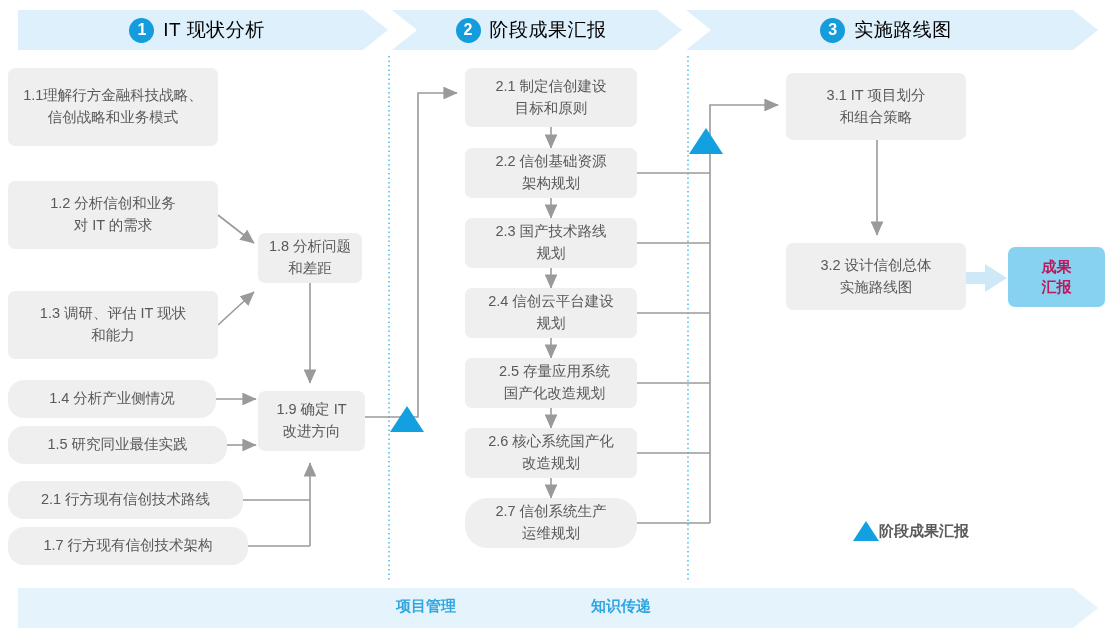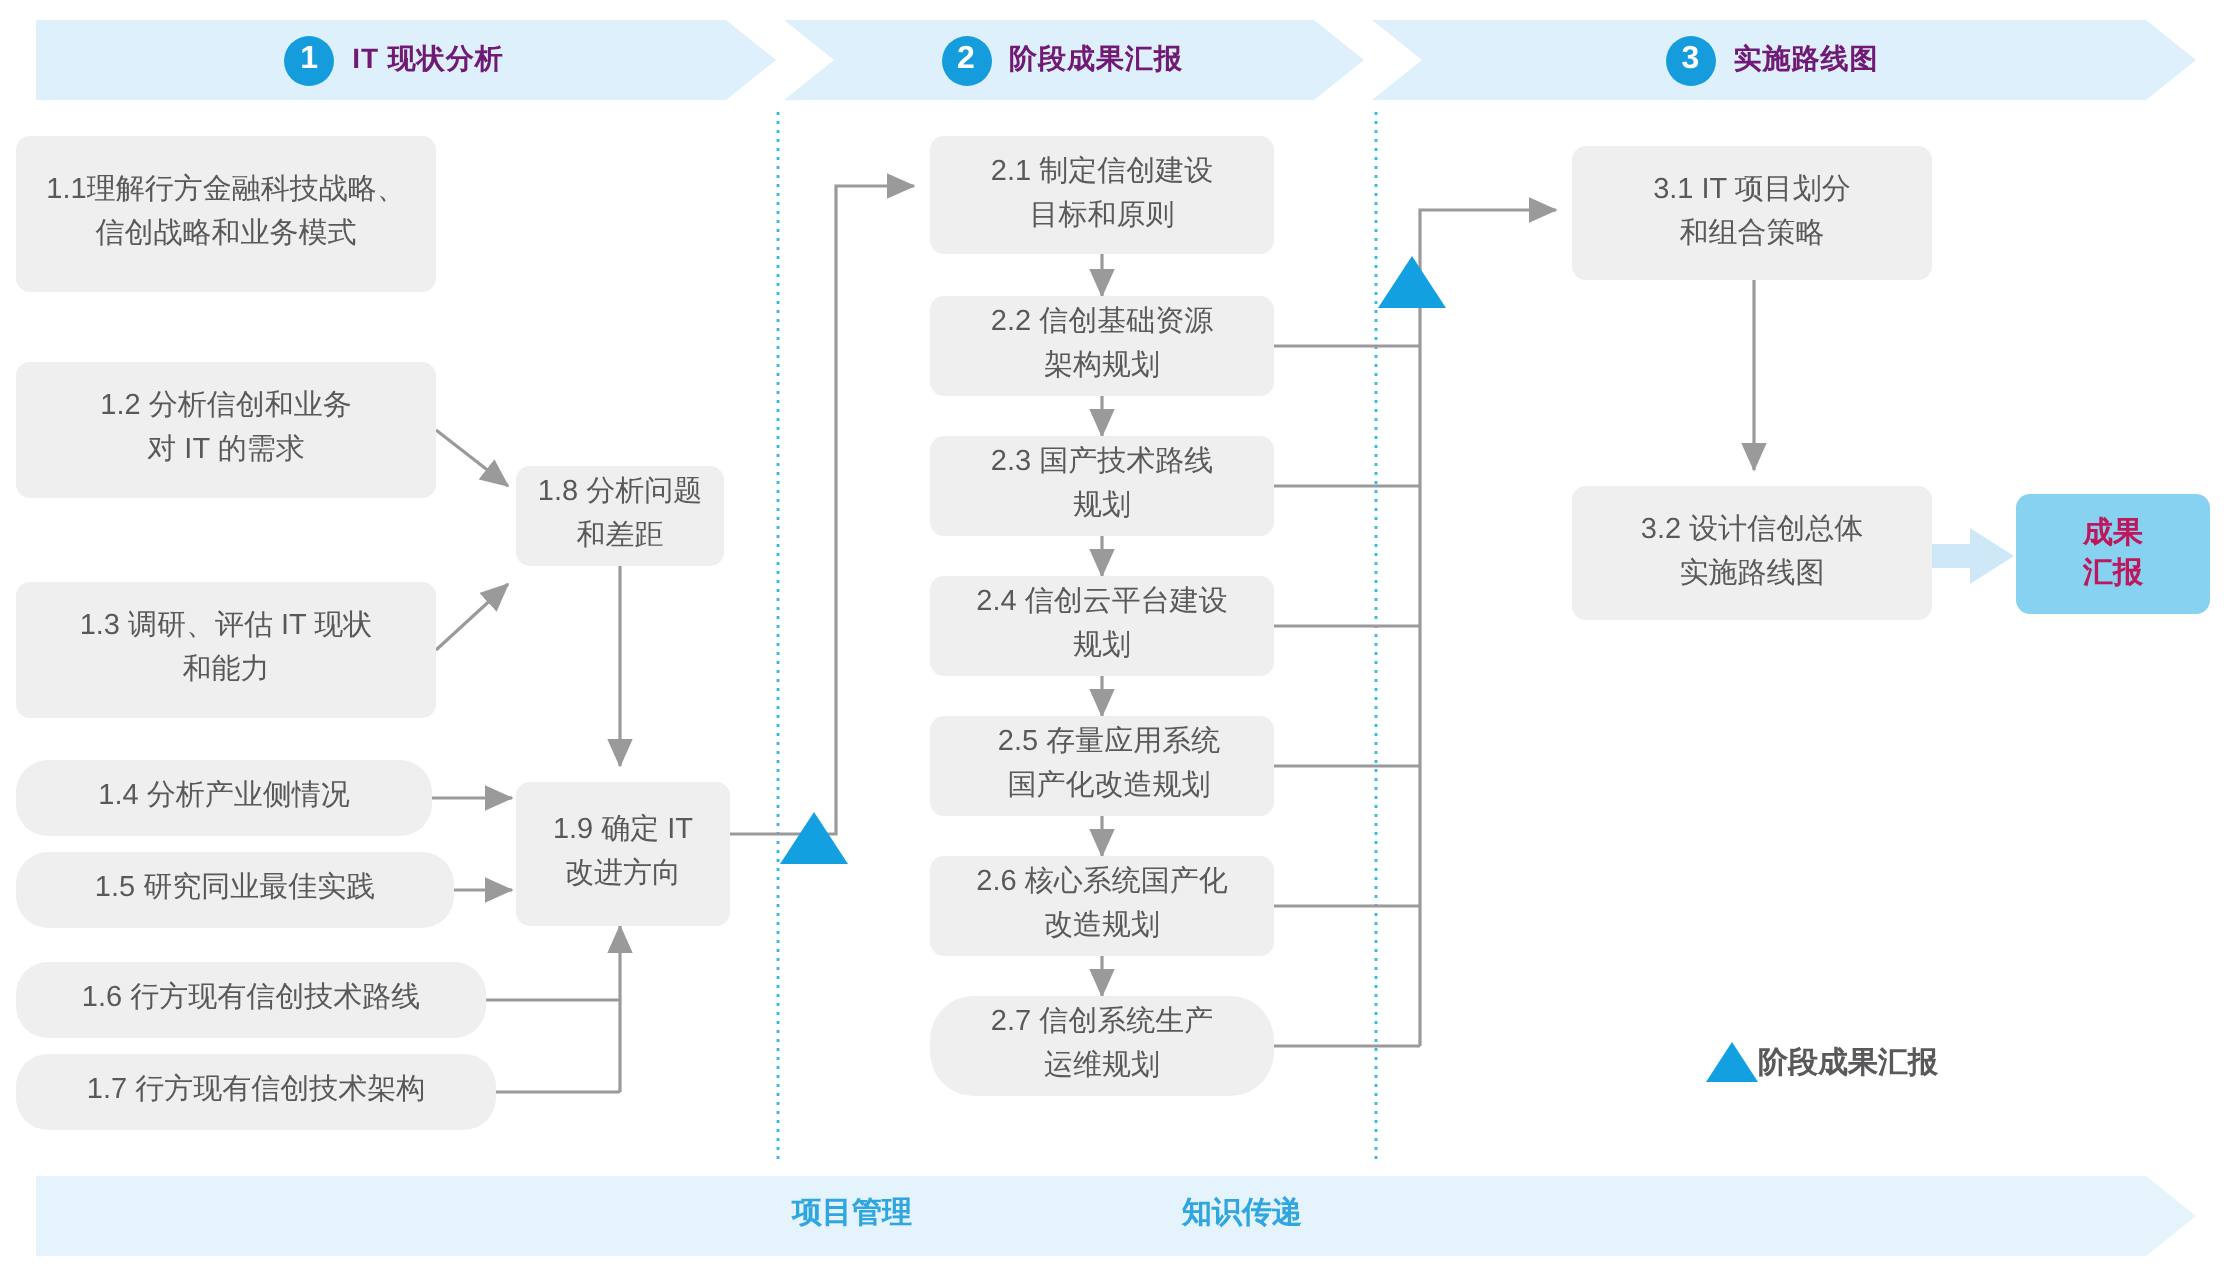--- a/index.html
+++ b/index.html
@@ -34,21 +34,21 @@
 
   .phase-inner{ display:flex; align-items:center; gap:9px; transform:translateX(-6px); }
   .phase-num{
     width:25px;height:25px;border-radius:50%;
     background:#149cdc;color:#ffffff;
     font-size:16px;font-weight:bold;
     display:flex;align-items:center;justify-content:center;
     line-height:1;
   }
   .phase-title{
-    color:#701a75;font-size:14px;font-weight:bold;letter-spacing:.5px;white-space:nowrap;
+    color:#000000;font-size:19px;font-weight:normal;letter-spacing:.5px;white-space:nowrap;
   }
 
   
   .box{
     position:absolute;
     background:#efefef;
     border-radius:7px;
     color:#595959;
     font-size:14.5px;
     line-height:1.5;
@@ -215,32 +215,32 @@
 
   <div class="box pill" style="left:8px;top:380px;width:208px;height:38px;">
     <span>1.4 分析产业侧情况</span>
   </div>
 
   <div class="box pill" style="left:8px;top:426px;width:219px;height:38px;">
     <span>1.5 研究同业最佳实践</span>
   </div>
 
   <div class="box pill" style="left:8px;top:481px;width:235px;height:38px;">
-    <span>1.6 行方现有信创技术路线</span>
+    <span>2.1 行方现有信创技术路线</span>
   </div>
 
   <div class="box pill" style="left:8px;top:527px;width:240px;height:38px;">
     <span>1.7 行方现有信创技术架构</span>
   </div>
 
   <div class="box" style="left:258px;top:233px;width:104px;height:50px;">
     <span>1.8 分析问题<br>和差距</span>
   </div>
 
-  <div class="box" style="left:258px;top:391px;width:107px;height:72px;align-items:center;">
+  <div class="box" style="left:258px;top:391px;width:107px;height:60px;align-items:center;">
     <span>1.9 确定 IT<br>改进方向</span>
   </div>
 
   <div class="box" style="left:465px;top:68px;width:172px;height:59px;">
     <span>2.1 制定信创建设<br>目标和原则</span>
   </div>
 
   <div class="box" style="left:465px;top:148px;width:172px;height:50px;">
     <span>2.2 信创基础资源<br>架构规划</span>
   </div>

